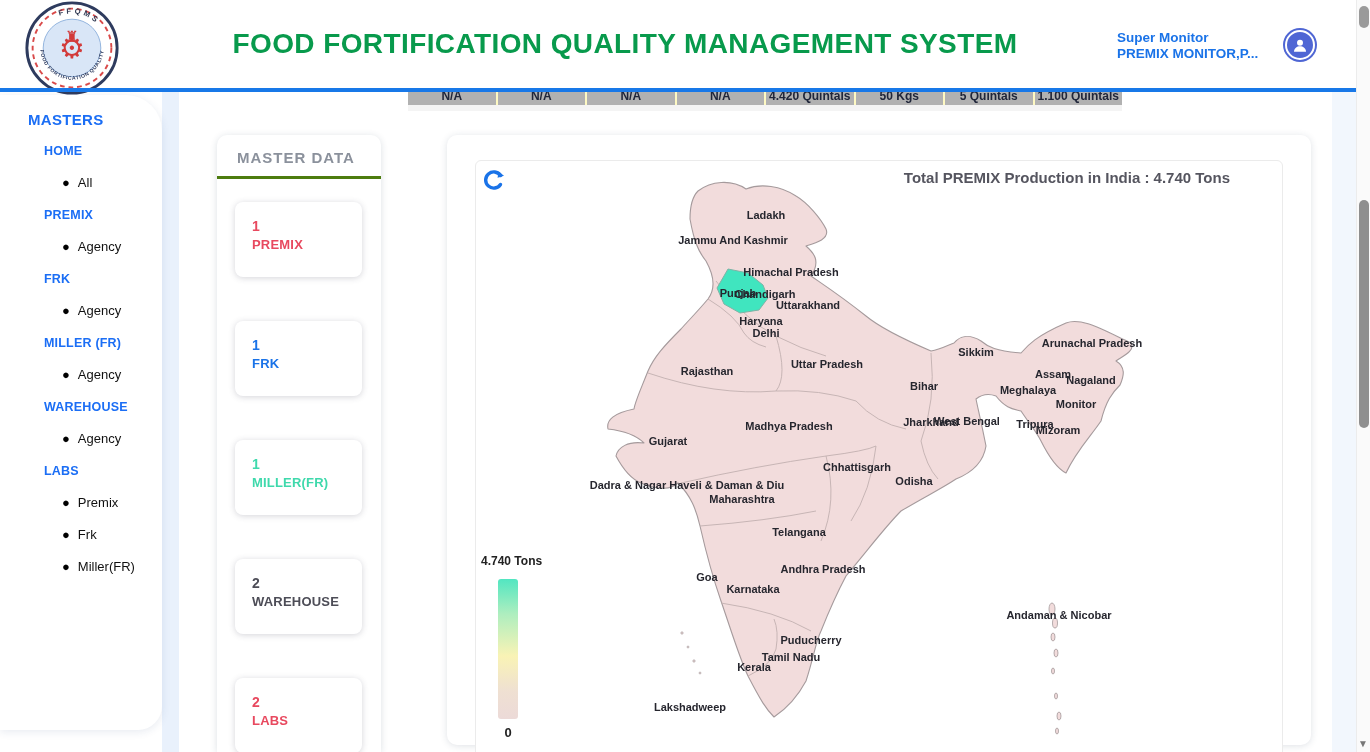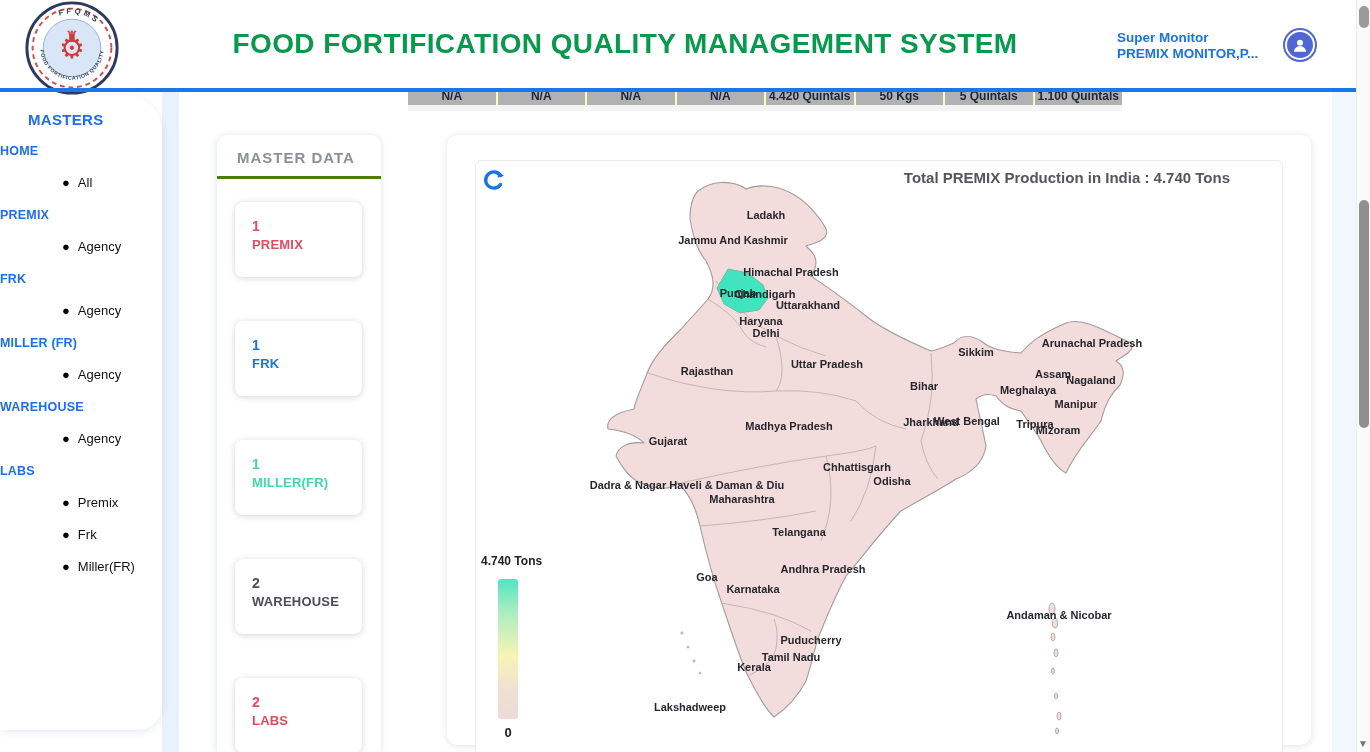--- a/index.html
+++ b/index.html
@@ -26,21 +26,21 @@
     font-size:12px; font-weight:700; color:#20263a; line-height:15px; margin-top:-3px; white-space:nowrap; }
   .table-row .cell:last-child { border-right:none; }
   .table-row-ghost { position:absolute; left:408px; top:105px; width:714px; height:6px; background:#f4f4f4; z-index:4; }
 
   
   .left-strip { position:absolute; left:162px; top:92px; width:17px; height:660px; background:#e9f1fc; }
   .right-strip { position:absolute; left:1332px; top:92px; width:24px; height:660px; background:#f2f7fd; }
   .sidebar { position:absolute; left:0; top:95px; width:162px; height:635px; background:#ffffff;
     border-radius:0 36px 24px 0; box-shadow:0 2px 8px rgba(30,60,120,0.10); padding-top:10px; z-index:3; }
   .sb-title { font-size:15px; font-weight:800; color:#1b6ef5; padding-left:28px; line-height:30px; letter-spacing:0.3px; }
-  .sb-head { font-size:12.5px; font-weight:800; color:#1b6ef5; line-height:32px; cursor:pointer; letter-spacing:0.2px; }
+  .sb-head { font-size:12.5px; font-weight:800; color:#1b6ef5; padding-left:44px; line-height:32px; cursor:pointer; letter-spacing:0.2px; }
   .sb-item { font-size:13px; font-weight:500; color:#111111; padding-left:62px; line-height:32px; cursor:pointer; white-space:nowrap; }
   .sb-item .dot { display:inline-block; margin-right:8px; font-size:13px; color:#000; }
 
   
   .master-panel { position:absolute; left:217px; top:135px; width:164px; height:617px; background:#ffffff;
     border-radius:10px 10px 0 0; box-shadow:0 1px 7px rgba(40,60,90,0.16); z-index:3; overflow:hidden; }
   .mp-title { font-size:15px; font-weight:600; color:#8b919c; letter-spacing:1px; padding:14px 0 10px 20px;
     border-bottom:3px solid #4d7c0f; }
   .mp-cards { padding:23px 0 0 18px; }
   .mp-card { width:127px; height:75px; background:#ffffff; border-radius:8px;
@@ -244,29 +244,29 @@
           <div class="map-label" style="left: 285px; top: 160px;">Haryana</div>
           <div class="map-label" style="left: 290px; top: 172px;">Delhi</div>
           <div class="map-label" style="left: 500px; top: 191px;">Sikkim</div>
           <div class="map-label" style="left: 616px; top: 182px;">Arunachal Pradesh</div>
           <div class="map-label" style="left: 351px; top: 203px;">Uttar Pradesh</div>
           <div class="map-label" style="left: 231px; top: 210px;">Rajasthan</div>
           <div class="map-label" style="left: 577px; top: 213px;">Assam</div>
           <div class="map-label" style="left: 615px; top: 219px;">Nagaland</div>
           <div class="map-label" style="left: 448px; top: 225px;">Bihar</div>
           <div class="map-label" style="left: 552px; top: 229px;">Meghalaya</div>
-          <div class="map-label" style="left: 600px; top: 243px;">Manipur</div>
+          <div class="map-label" style="left: 600px; top: 243px;">Monitor</div>
           <div class="map-label" style="left: 455px; top: 261px;">Jharkhand</div>
           <div class="map-label" style="left: 491px; top: 260px;">West Bengal</div>
           <div class="map-label" style="left: 559px; top: 263px;">Tripura</div>
           <div class="map-label" style="left: 582px; top: 269px;">Mizoram</div>
           <div class="map-label" style="left: 313px; top: 265px;">Madhya Pradesh</div>
           <div class="map-label" style="left: 192px; top: 280px;">Gujarat</div>
           <div class="map-label" style="left: 381px; top: 306px;">Chhattisgarh</div>
-          <div class="map-label" style="left: 416px; top: 320px;">Odisha</div>
+          <div class="map-label" style="left: 438px; top: 320px;">Odisha</div>
           <div class="map-label" style="left: 211px; top: 324px;">Dadra &amp; Nagar Haveli &amp; Daman &amp; Diu</div>
           <div class="map-label" style="left: 266px; top: 338px;">Maharashtra</div>
           <div class="map-label" style="left: 323px; top: 371px;">Telangana</div>
           <div class="map-label" style="left: 347px; top: 408px;">Andhra Pradesh</div>
           <div class="map-label" style="left: 231px; top: 416px;">Goa</div>
           <div class="map-label" style="left: 277px; top: 428px;">Karnataka</div>
           <div class="map-label" style="left: 583px; top: 454px;">Andaman &amp; Nicobar</div>
           <div class="map-label" style="left: 335px; top: 479px;">Puducherry</div>
           <div class="map-label" style="left: 315px; top: 496px;">Tamil Nadu</div>
           <div class="map-label" style="left: 278px; top: 506px;">Kerala</div>

